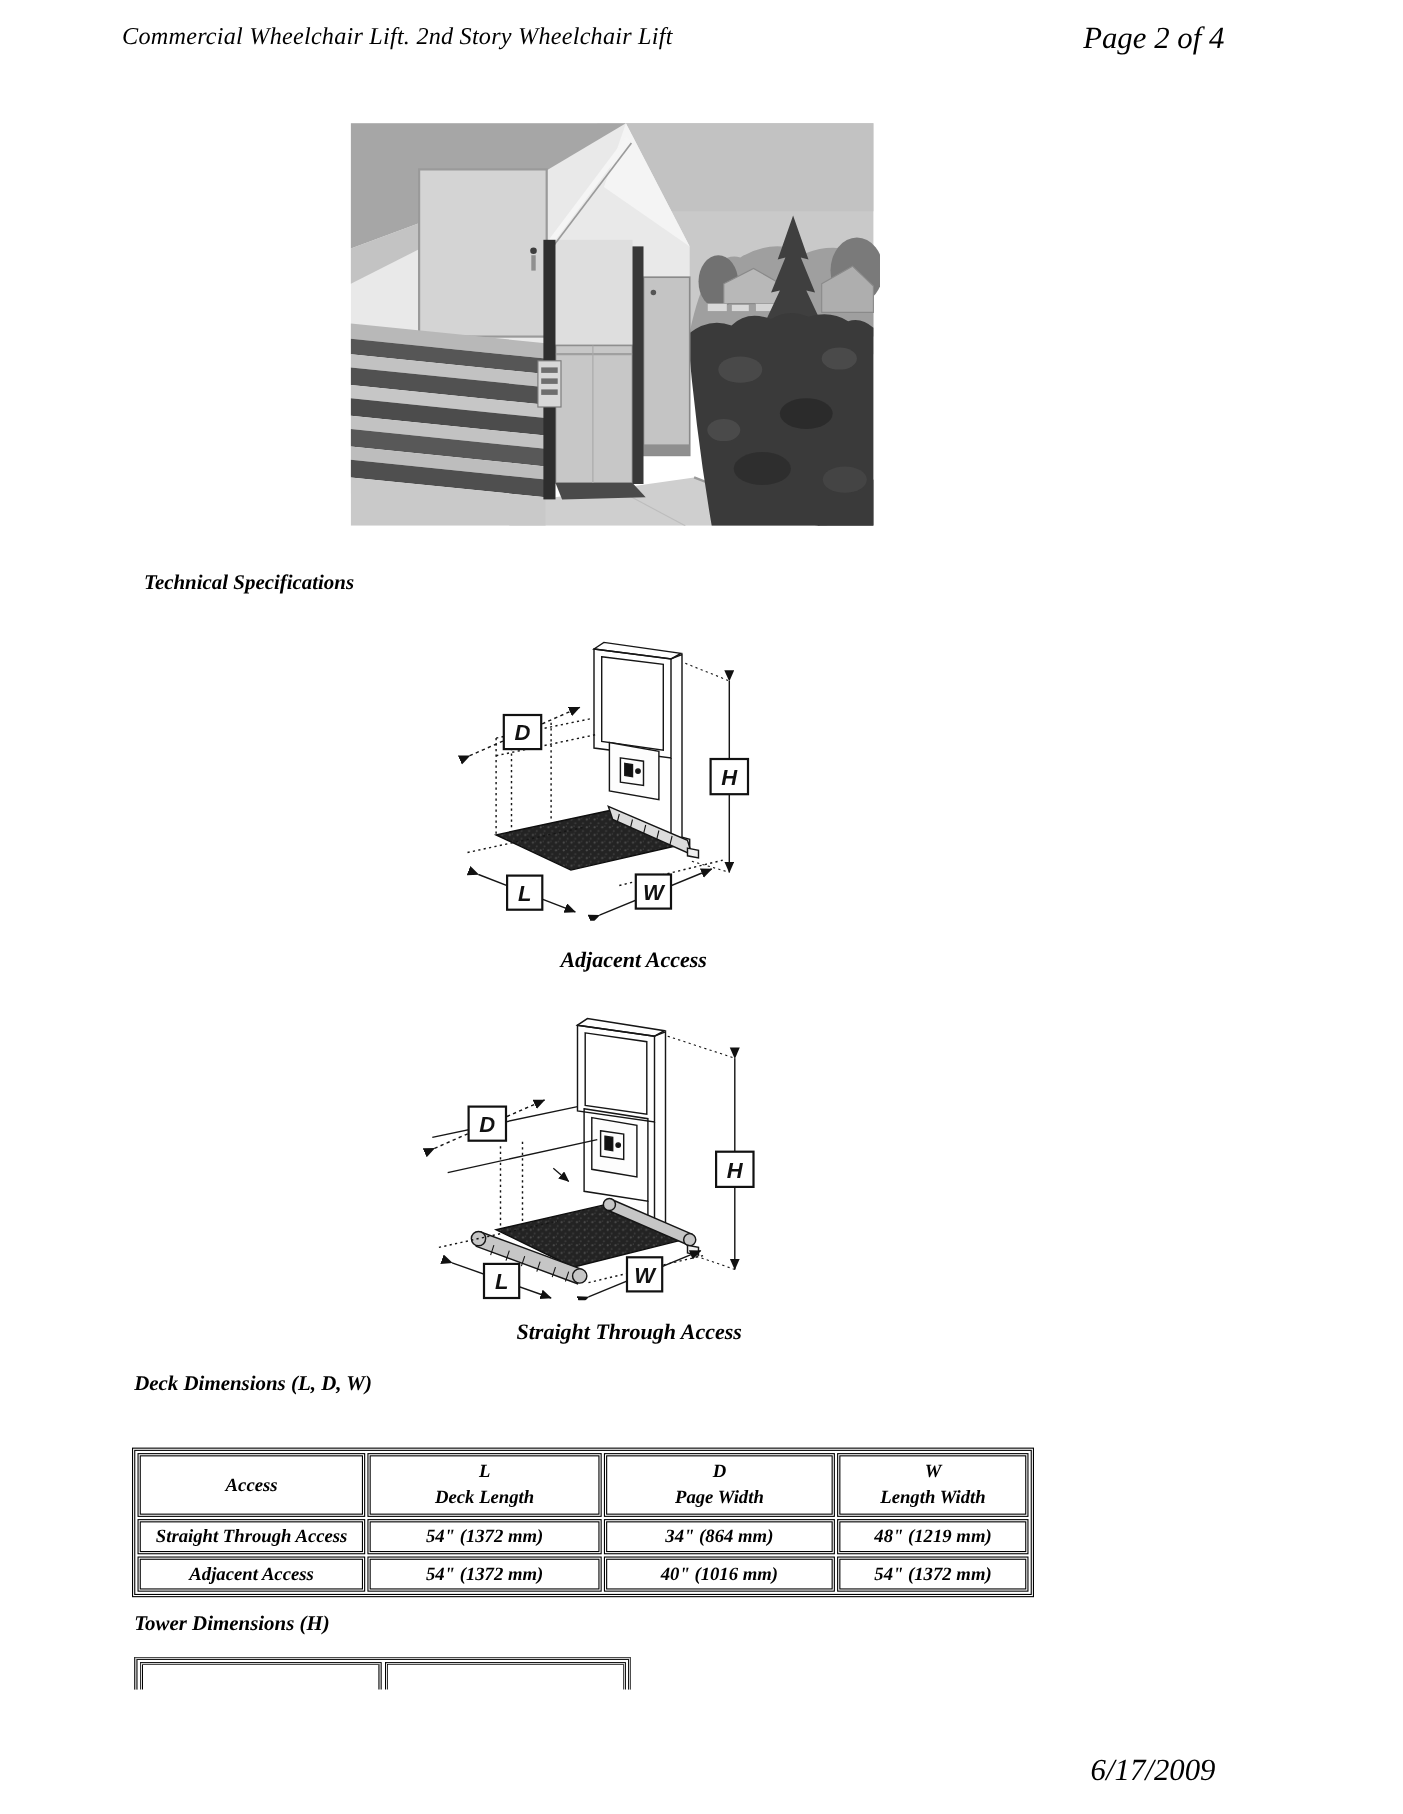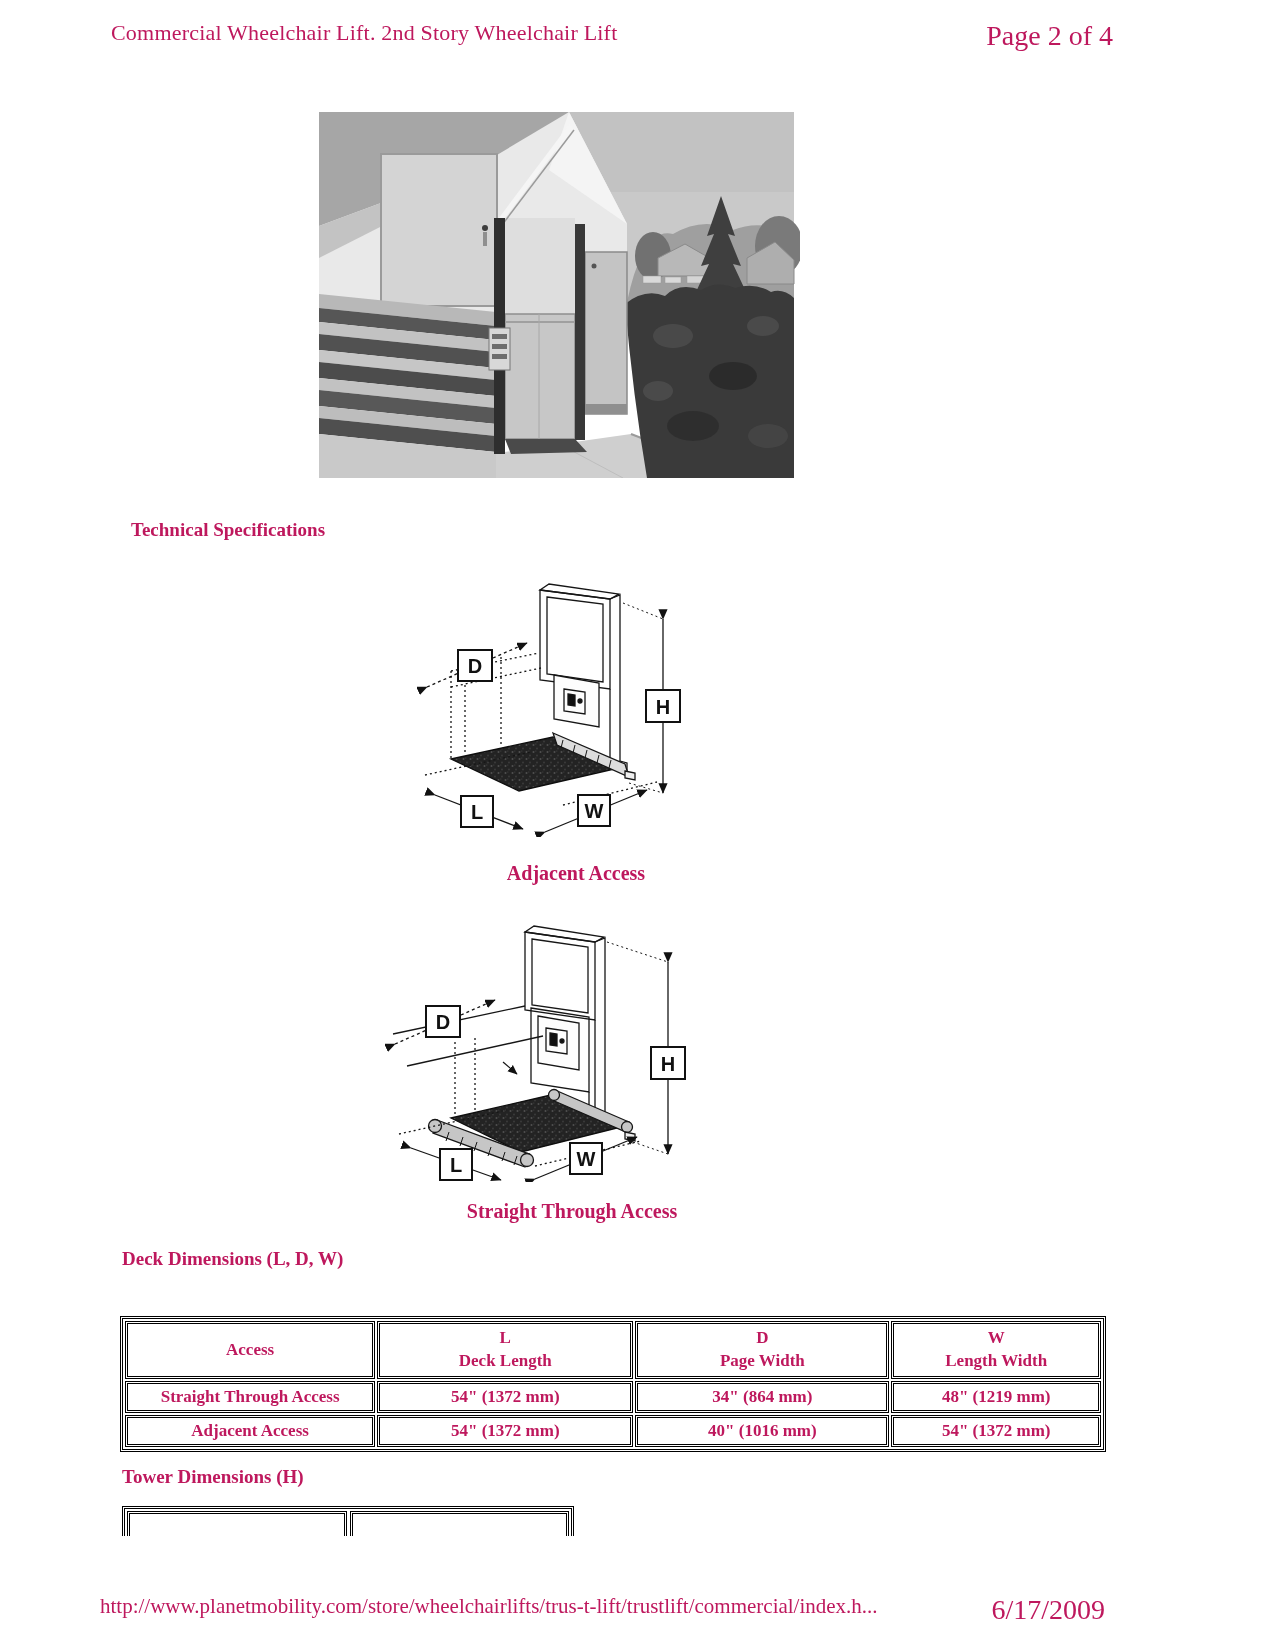--- a/index.html
+++ b/index.html
@@ -1,28 +1,28 @@
 <!DOCTYPE html>
 <html><head>
 <meta charset="utf-8">
 <style>
   html,body{margin:0;padding:0;background:#ffffff;}
   .page{position:relative;width:1275px;height:1649px;background:#ffffff;overflow:hidden;
-        font-family:"Liberation Serif","DejaVu Serif",serif;color:#be185d;}
+        font-family:"Liberation Serif","DejaVu Serif",serif;color:#000000;font-style:italic;}
   .abs{position:absolute;}
   .header-title{left:111px;top:20px;font-size:22px;letter-spacing:.2px;}
   .header-page{right:162px;top:20px;font-size:28px;}
   .h-bold{font-weight:bold;font-size:19px;}
   .tech-heading{left:131px;top:494px;margin-top:25px;}
   .caption{font-weight:bold;font-size:20px;text-align:center;}
   .cap-adjacent{left:440px;top:862px;width:272px;}
   .cap-straight{left:422px;top:1200px;width:300px;}
   .deck-heading{left:122px;top:1248px;}
   .tower-heading{left:122px;top:1466px;text-align:right;}
-  .deck-table{position:absolute;left:120px;top:1316px;width:986px;table-layout:fixed;
+  .deck-table{position:absolute;left:120px;top:1316px;width:820px;table-layout:fixed;
               border-collapse:separate;border-spacing:2px;border:3px double #000;background:#fff;}
   .deck-table th,.deck-table td{border:3px double #000;font-weight:bold;font-size:17px;
               font-family:"Liberation Serif",serif;text-align:center;vertical-align:middle;padding:1px 2px;}
   .deck-table thead th{height:50px;}
   .deck-table tbody td{height:24px;}
   .deck-table .sym,.deck-table .lbl{display:block;line-height:1.35;}
   .partial-table{position:absolute;left:122px;top:1506px;width:452px;height:30px;overflow:hidden;
                  border:3px double #000;border-bottom:none;padding:2px 2px 0 2px;display:flex;gap:3px;box-sizing:border-box;}
   .pt-cell{border:3px double #000;border-bottom:none;flex:1;height:40px;}
   .footer-url{left:100px;top:1594px;font-size:21px;}
@@ -291,16 +291,15 @@
     </tbody>
   </table>
 
   <div class="abs h-bold tower-heading">Tower Dimensions (H)</div>
 
   <div class="partial-table">
     <div class="pt-cell"></div>
     <div class="pt-cell"></div>
   </div>
 
-  <div class="abs footer-url">http://www.planetmobility.com/store/wheelchairlifts/trus-t-lift/trustlift/commercial/index.h...</div>
   <div class="abs footer-date">6/17/2009</div>
 
 </div>
 
 </body></html>

